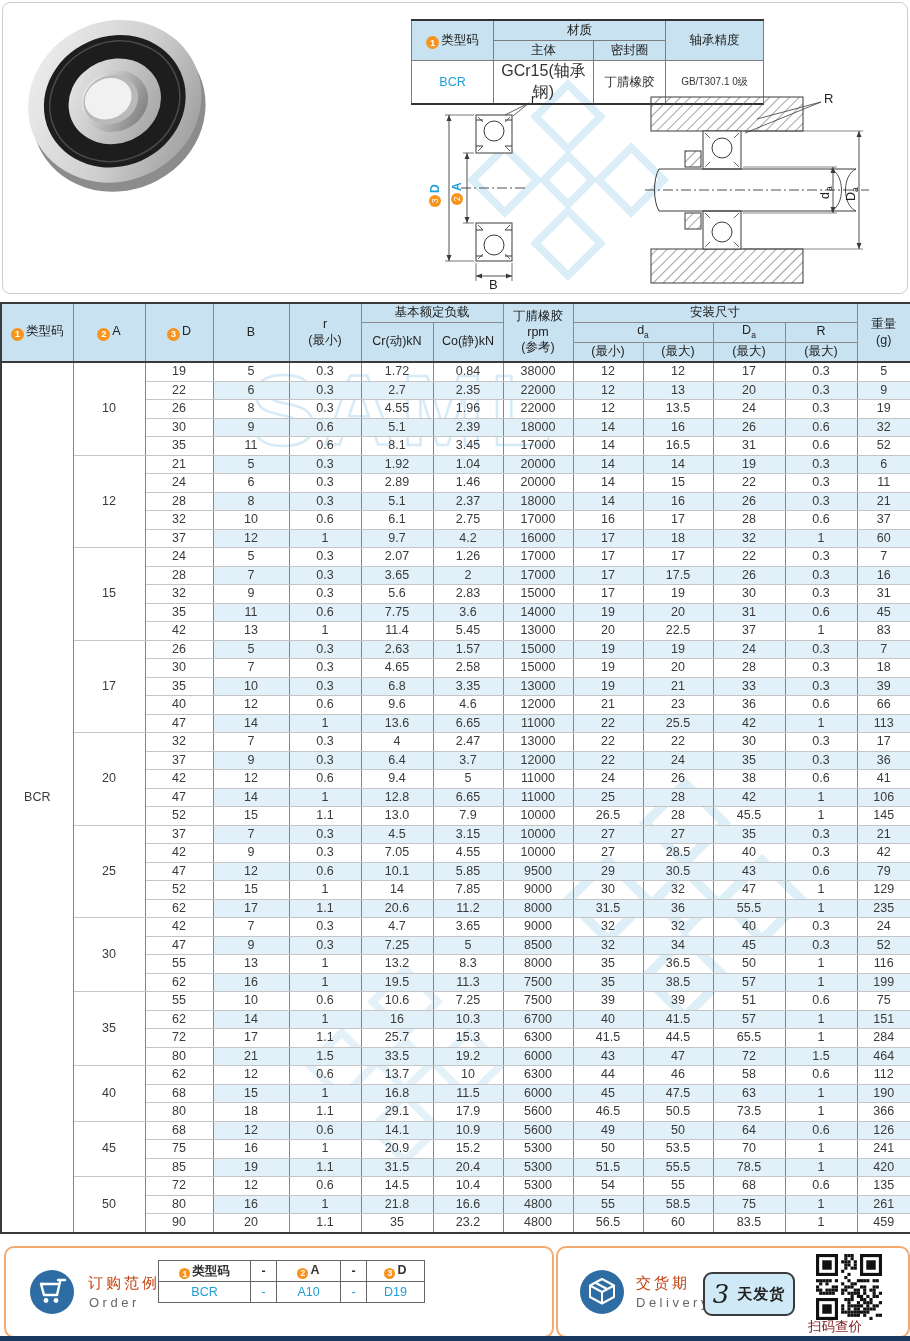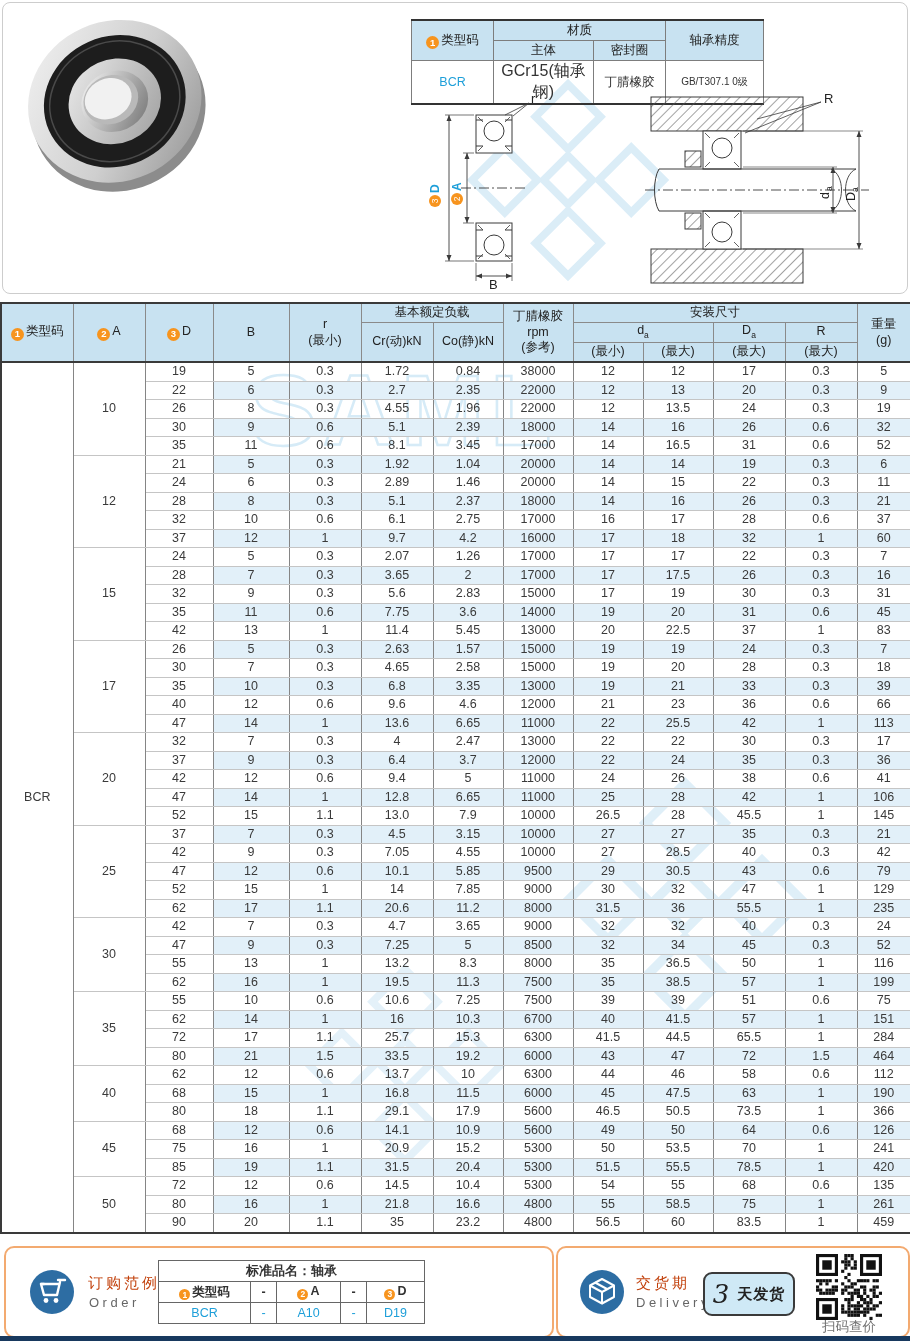--- a/index.html
+++ b/index.html
@@ -36,21 +36,21 @@
   .ic-label-cn{font-size:15px;color:#c2410c;letter-spacing:3px;}
   .ic-label-en{font-size:13px;color:#666;letter-spacing:3.5px;}
   table.order{border-collapse:collapse;table-layout:fixed;font-size:12.5px;}
   table.order td{border:1px solid #666;text-align:center;height:20px;padding:0;}
   table.order tr.ot td{font-weight:bold;font-size:13px;}
   table.order tr.oh td{font-weight:bold;}
   .pill{position:absolute;background:#cfe9f6;border:2px solid #3a3a3a;border-radius:9px;
         display:flex;align-items:center;justify-content:center;gap:8px;}
   .pill .big3{font-family:"DejaVu Serif",serif;font-style:italic;font-size:26px;color:#222;line-height:1;}
   .pill .ship{font-size:15px;font-weight:bold;color:#222;letter-spacing:1px;}
-  .qr-cap{font-size:13.5px;color:#737373;text-align:center;}
+  .qr-cap{font-size:13.5px;color:#7f1d1d;}
   .navy-bar{left:0;bottom:0;width:910px;height:5px;background:#18395e;}
   svg text{font-family:"Liberation Sans","DejaVu Sans",sans-serif;}
 </style>
 </head>
 <body>
 
 <svg width="0" height="0" style="position:absolute">
   <defs>
     <symbol id="wm-motif" viewBox="-60 -60 120 120">
       <g fill="none" stroke="#cfe7f5" stroke-width="4">
@@ -911,23 +911,20 @@
   <div class="abs ic-label-en" style="left:83px;top:47px">Order</div>
   <table class="order abs" style="left:152px;top:12px">
     <colgroup>
         <col style="width:92px">
         <col style="width:26px">
         <col style="width:64px">
         <col style="width:26px">
         <col style="width:58px">
       </colgroup>
     <tbody>
-        <tr class="ot">
-          <td colspan="5">标准品名：轴承</td>
-        </tr>
     <tr class="oh">
       <td><span class="circ sm">1</span><span>类型码</span></td>
       <td>-</td>
       <td><span class="circ sm">2</span><span>A</span></td>
       <td>-</td>
       <td><span class="circ sm">3</span><span>D</span></td>
     </tr>
     <tr class="cyan">
       <td class="cyan">BCR</td>
       <td class="cyan">-</td>

